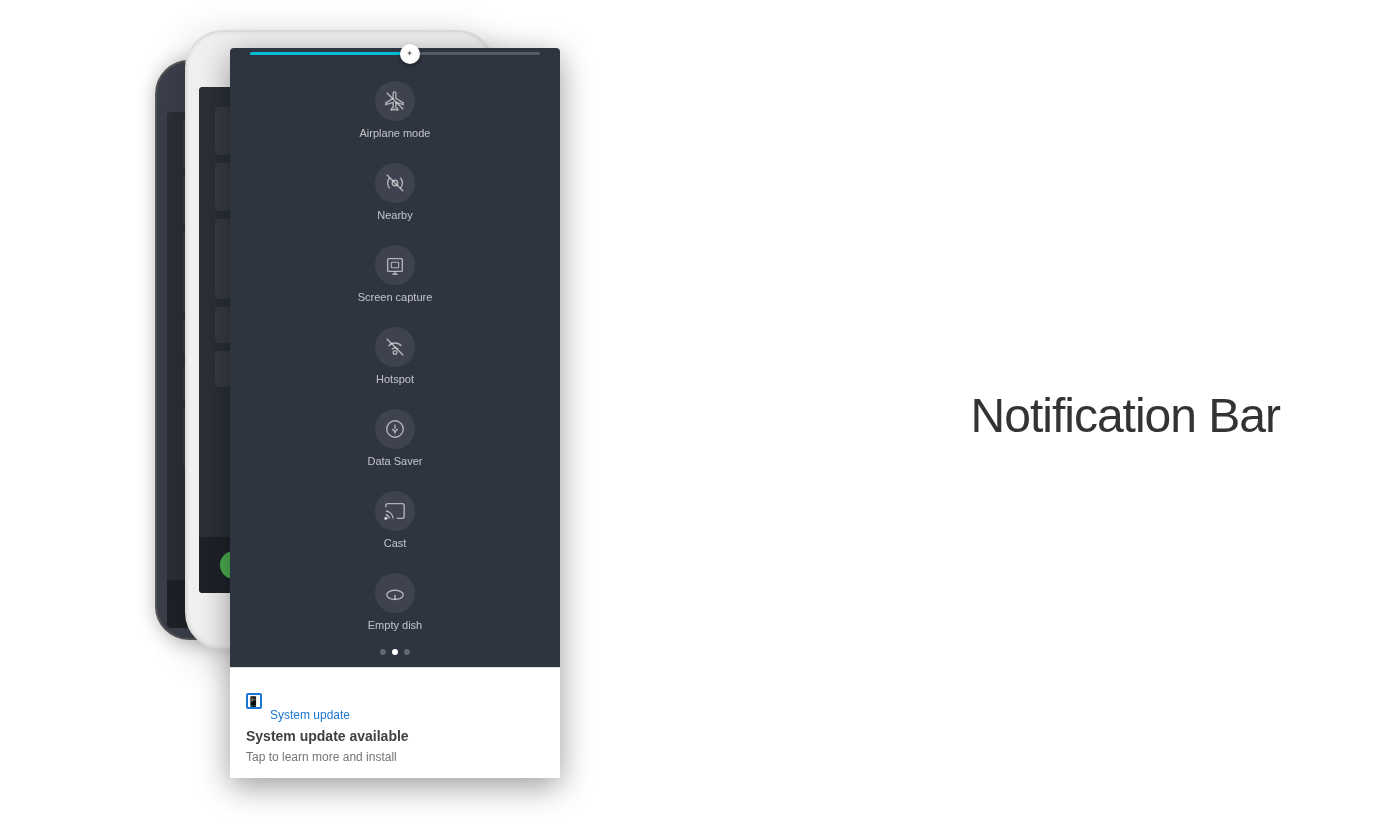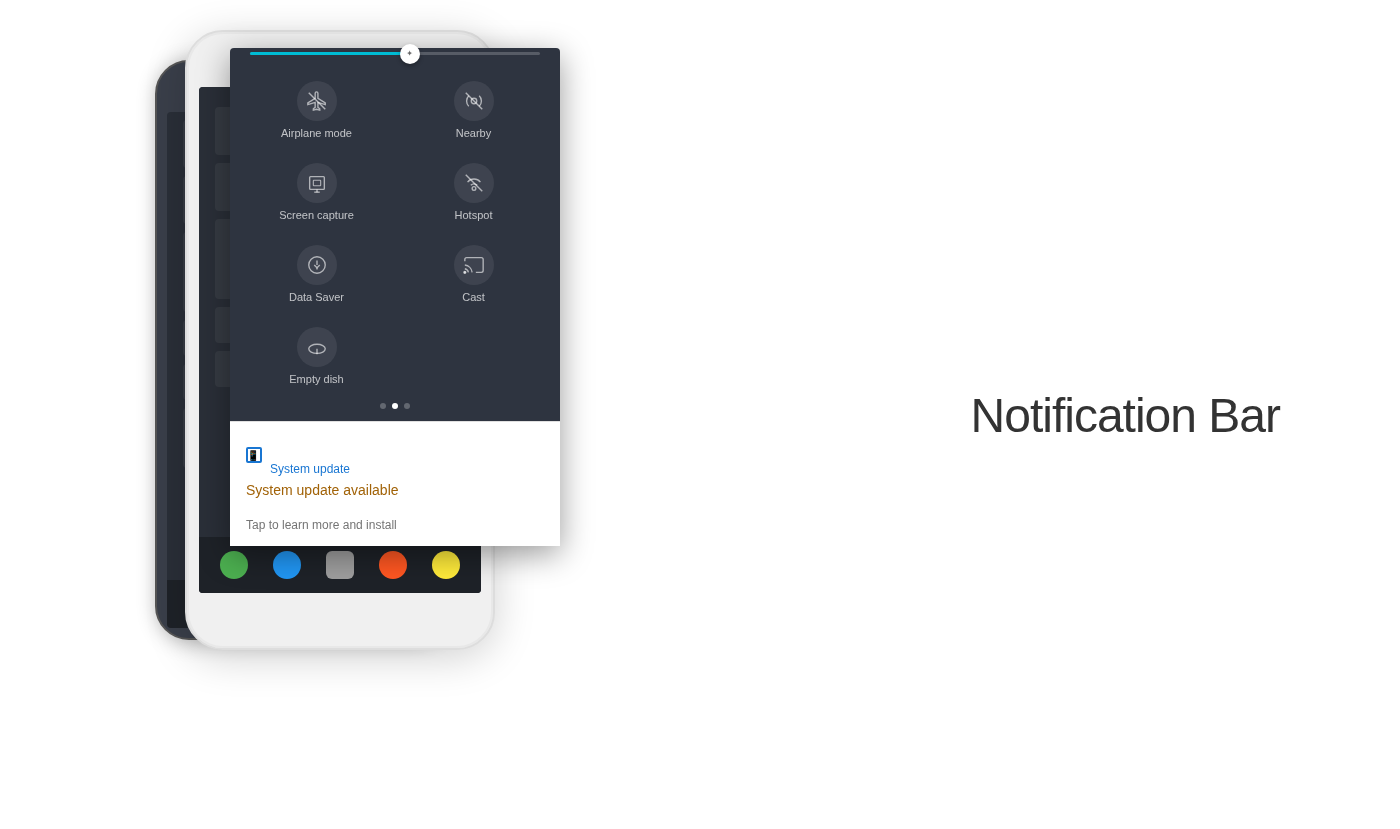--- a/index.html
+++ b/index.html
@@ -190,21 +190,21 @@
     }
     .brightness-thumb::before {
       content: '✦';
       font-size: 8px;
       color: #666;
     }
 
     
     .tiles-grid {
       display: grid;
-      grid-template-columns: 1fr 1fr;
+      grid-template-columns: 1fr;
       gap: 0;
       padding: 0 8px;
     }
     .tile {
       display: flex;
       flex-direction: column;
       align-items: center;
       justify-content: center;
       padding: 14px 8px 10px;
       cursor: pointer;
@@ -269,23 +269,23 @@
       color: #1976d2;
     }
     .notif-app-name {
       font-size: 12px;
       color: #1976d2;
       font-weight: 500;
       margin-top: 28px;
     }
     .notif-title {
       font-size: 14px;
-      font-weight: 400;
-      color: #a16207;
-      margin-bottom: 20px;
+      font-weight: 700;
+      color: #404040;
+      margin-bottom: 6px;
     }
     .notif-body {
       font-size: 12px;
       color: #757575;
     }
 
     
     .icon-svg {
       width: 22px;
       height: 22px;

